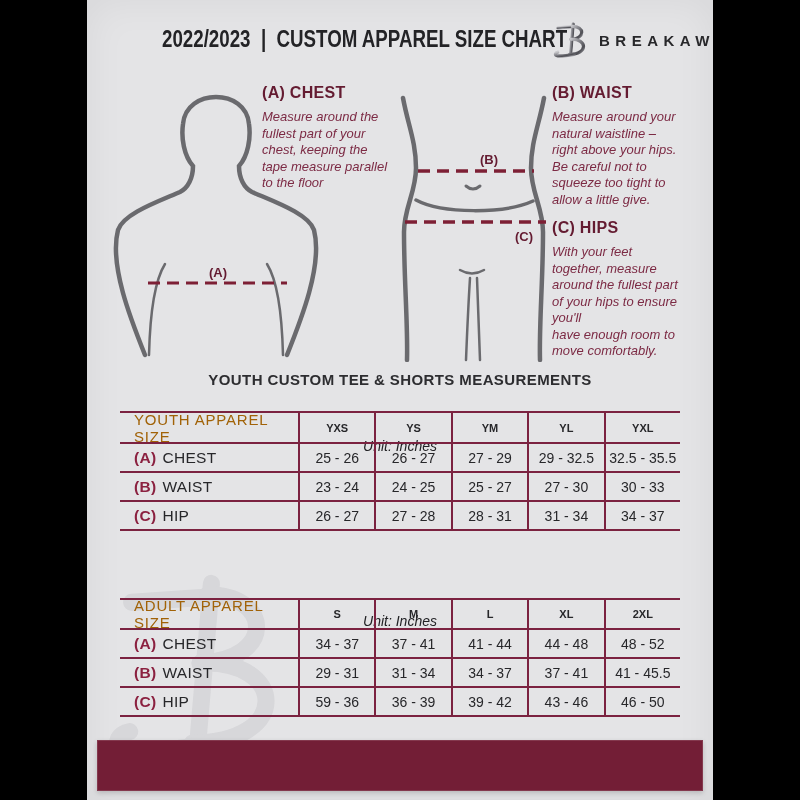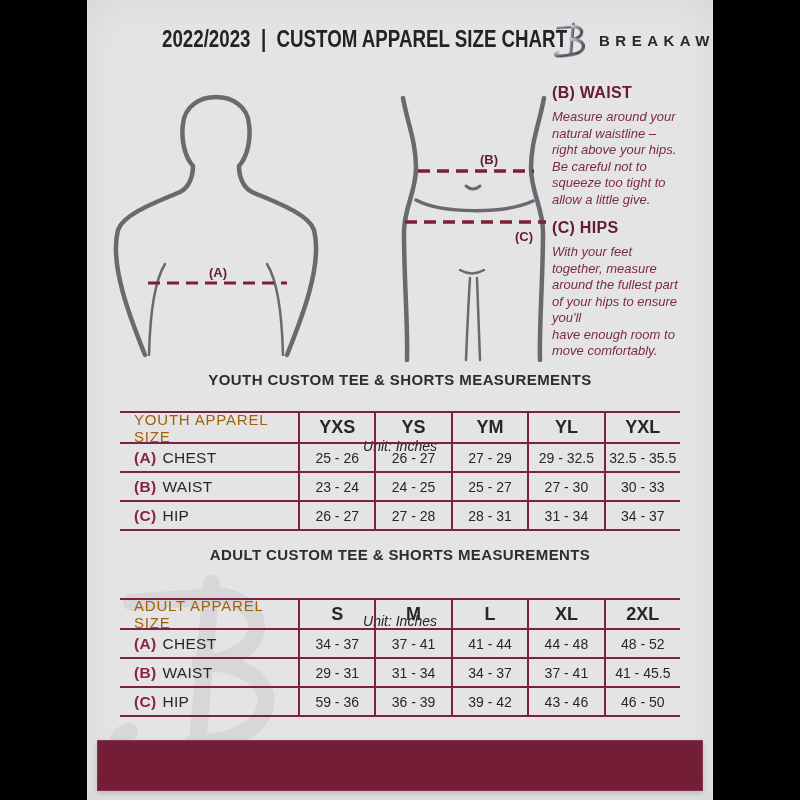--- a/index.html
+++ b/index.html
@@ -54,21 +54,21 @@
   .t-youth-title{top:371px;} .t-youth-unit{top:390px;}
   .t-adult-title{top:546px;} .t-adult-unit{top:565px;}
 
   .size-table{position:absolute;left:33px;width:560px;display:grid;grid-template-columns:178px repeat(5,1fr);z-index:2;}
   .tbl-youth{top:411px;grid-template-rows:33px 29px 29px 29px;}
   .tbl-adult{top:598px;grid-template-rows:32px 29px 29px 29px;}
   .c{display:flex;align-items:center;justify-content:center;border-bottom:2px solid var(--maroon-border);color:#27272a;font-size:14px;background:transparent;}
   .c.htop{border-top:2px solid var(--maroon-border);}
   .c.sep{border-left:2px solid var(--maroon-border);}
   .c.first{justify-content:flex-start;padding-left:14px;}
-  .c.colhead{font-weight:700;font-size:18px;}
+  .c.colhead{font-weight:700;font-size:11px;}
   .c.colhead.first{font-weight:400;letter-spacing:.8px;font-size:15px;color:#a16207;}
   .c.rowlabel{font-size:15.5px;letter-spacing:.3px;}
   .c .prefix{color:var(--maroon-accent);font-weight:700;margin-right:6px;}
 
   
   .footer-bar{
     position:absolute;left:10px;top:740px;width:606px;height:51px;
     background:var(--maroon-bar);z-index:2;
     box-shadow:0 2px 5px rgba(0,0,0,0.18), inset 0 0 0 1px rgba(255,255,255,0.12);
   }
@@ -138,20 +138,28 @@
     <g>
       <text class="marker-label" x="402" y="84" text-anchor="middle">(B)</text>
       <path d="M331 91 L447 91" stroke="#7d1f35" stroke-width="3.5" stroke-dasharray="12 7" fill="none"></path>
     </g>
     <g>
       <path d="M318 142 L459 142" stroke="#7d1f35" stroke-width="3.5" stroke-dasharray="12 7" fill="none"></path>
       <text class="marker-label" x="437" y="161" text-anchor="middle">(C)</text>
     </g>
   </svg>
 
+  <div class="guide-block gb-chest">
+    <h3>(A) CHEST</h3>
+    <p>Measure around the
+fullest part of your
+chest, keeping the
+tape measure parallel
+to the floor</p>
+  </div>
   <div class="guide-block gb-hips">
     <h3>(C) HIPS</h3>
     <p>With your feet
 together, measure
 around the fullest part
 of your hips to ensure
 you'll
 have enough room to
 move comfortably.</p>
   </div>
@@ -200,21 +208,20 @@
         <span class="prefix">(C)</span>
         <span>HIP</span>
       </div>
     <div class="c sep">26 - 27</div>
     <div class="c sep">27 - 28</div>
     <div class="c sep">28 - 31</div>
     <div class="c sep">31 - 34</div>
     <div class="c sep">34 - 37</div>
   </div>
 
-  <div class="section-title t-adult-title">ADULT CUSTOM TEE &amp; SHORTS MEASUREMENTS</div>
   <div class="section-unit t-adult-unit">Unit: Inches</div>
 
   <div class="size-table tbl-adult">
     <div class="c htop colhead first">ADULT APPAREL SIZE</div>
     <div class="c htop colhead sep">S</div>
     <div class="c htop colhead sep">M</div>
     <div class="c htop colhead sep">L</div>
     <div class="c htop colhead sep">XL</div>
     <div class="c htop colhead sep">2XL</div>
 

